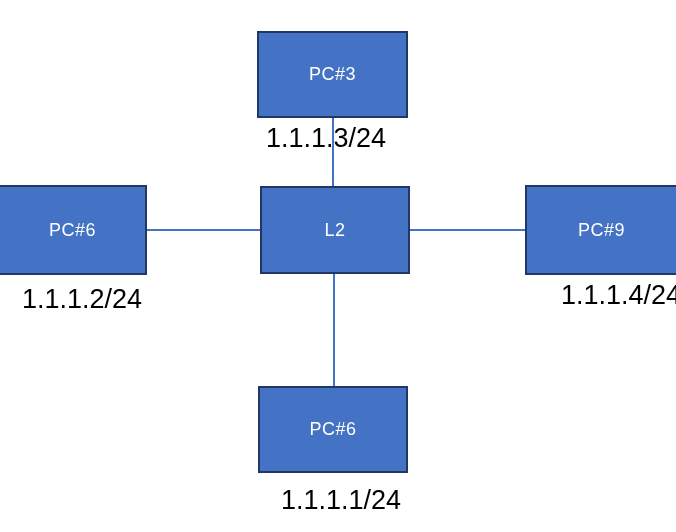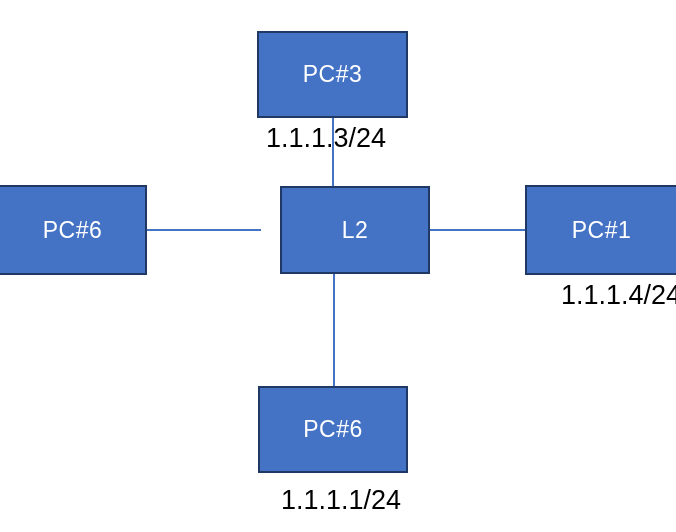--- a/index.html
+++ b/index.html
@@ -20,21 +20,21 @@
     position: absolute;
     background: var(--node-fill, #4472C4);
     border: 2px solid var(--node-border, #1F3864);
     display: flex;
     align-items: center;
     justify-content: center;
     z-index: 2;
   }
   .node-label {
     color: var(--node-text, #FFFFFF);
-    font-size: 23px;
+    font-size: 18px;
     font-weight: 400;
     letter-spacing: 0.5px;
     white-space: nowrap;
   }
   .connector {
     position: absolute;
     background: var(--connector, #4472C4);
     z-index: 1;
   }
   .connector.v { width: 2px; }
@@ -61,29 +61,30 @@
   <div class="connector h" style="left:409px; top:229px; width:117px;"></div>
 
   <div class="node" style="left:257px; top:31px; width:151px; height:87px;">
     <span class="node-label">PC#3</span>
   </div>
 
   <div class="node" style="left:-2px; top:185px; width:149px; height:90px;">
     <span class="node-label">PC#6</span>
   </div>
 
-  <div class="node" style="left:260px; top:186px; width:150px; height:88px;margin-left:20px;">
+  <div class="node" style="left:260px; top:186px; width:150px; height:88px;">
     <span class="node-label">L2</span>
   </div>
 
   <div class="node" style="left:525px; top:185px; width:153px; height:90px;">
-    <span class="node-label">PC#1</span>
+    <span class="node-label">PC#9</span>
   </div>
 
   <div class="node" style="left:258px; top:386px; width:150px; height:87px;">
     <span class="node-label">PC#6</span>
   </div>
 
   <div class="ip-label" style="left:246px; top:124px;">1.1.1.3/24</div>
+  <div class="ip-label" style="left:2px; top:285px;">1.1.1.2/24</div>
   <div class="ip-label" style="left:541px; top:281px;">1.1.1.4/24</div>
   <div class="ip-label" style="left:261px; top:486px;">1.1.1.1/24</div>
 
 </div>
 
 </body></html>

